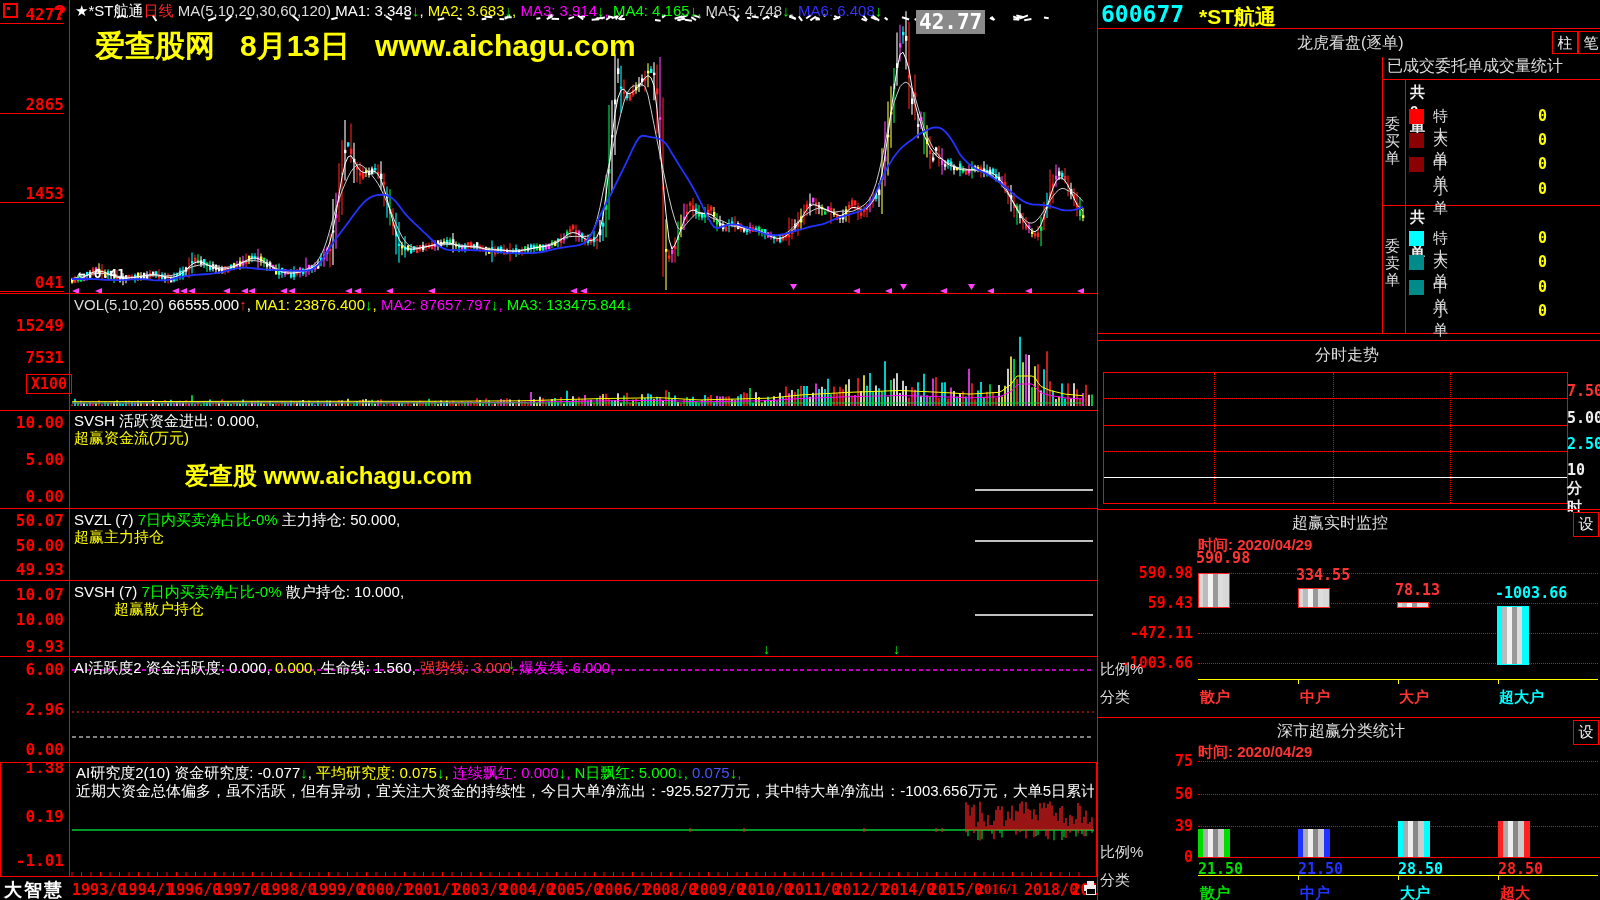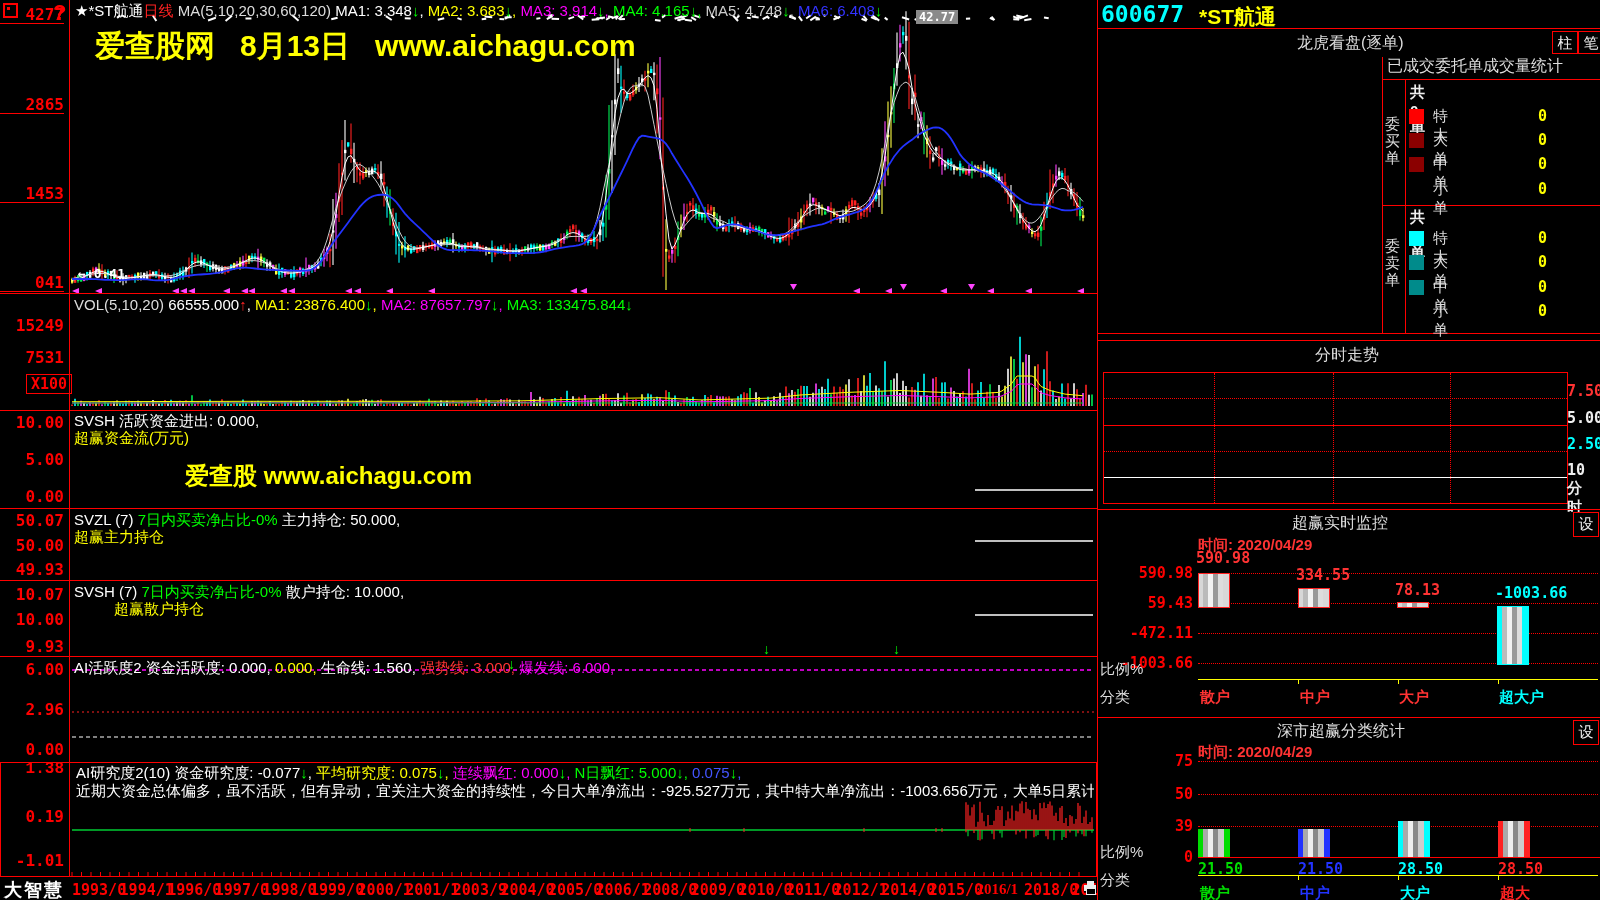--- a/index.html
+++ b/index.html
@@ -1432,21 +1432,21 @@
   <div class="abs seg-line" style="left:74px;top:528px;color:#ffff00;">超赢主力持仓</div>
   <div id="hdr-svsh" class="abs seg-line" style="left:74px;top:583px;"><span style="color: rgb(255, 255, 255);">SVSH (7) </span><span style="color: rgb(0, 255, 0);">7日内买卖净占比-0% </span><span style="color: rgb(255, 255, 255);">散户持仓: 10.000,</span></div>
   <div class="abs seg-line" style="left:74px;top:600px;color:#ffff00;margin-left:40px;">超赢散户持仓</div>
   <div id="hdr-aihyd" class="abs seg-line" style="left:74px;top:659px;"><span style="color: rgb(255, 255, 255);">AI活跃度2 资金活跃度: 0.000, </span><span style="color: rgb(255, 255, 0);">0.000, </span><span style="color: rgb(255, 255, 255);">生命线: 1.560, </span><span style="color: rgb(255, 51, 51);">强势线: 3.000, </span><span style="color: rgb(255, 0, 255);">爆发线: 6.000,</span></div>
   <div id="hdr-aiyjd" class="abs seg-line" style="left:76px;top:764px;"><span style="color: rgb(255, 255, 255);">AI研究度2(10) 资金研究度: -0.077</span><span style="color: rgb(0, 255, 0);">↓</span><span style="color: rgb(255, 255, 255);">, </span><span style="color: rgb(255, 255, 0);">平均研究度: 0.075</span><span style="color: rgb(0, 255, 0);">↓</span><span style="color: rgb(255, 255, 0);">, </span><span style="color: rgb(255, 0, 255);">连续飘红: 0.000</span><span style="color: rgb(0, 255, 0);">↓</span><span style="color: rgb(255, 0, 255);">, </span><span style="color: rgb(0, 255, 0);">N日飘红: 5.000</span><span style="color: rgb(0, 255, 0);">↓</span><span style="color: rgb(0, 255, 0);">, </span><span style="color: rgb(68, 85, 255);">0.075</span><span style="color: rgb(0, 255, 0);">↓</span><span style="color: rgb(68, 85, 255);">,</span></div>
   <div class="abs seg-line" style="left:76px;top:782px;width:1018px;overflow:hidden;color:#fff;">近期大资金总体偏多，虽不活跃，但有异动，宜关注大资金的持续性，今日大单净流出：-925.527万元，其中特大单净流出：-1003.656万元，大单5日累计</div>
 
   <div class="abs" style="left:95px;top:26px;color:#ffff00;font-size:30px;font-weight:bold;white-space:pre;">爱查股网   8月13日   www.aichagu.com</div>
   <div class="abs" style="left:185px;top:460px;color:#ffff00;font-size:24px;font-weight:bold;">爱查股 www.aichagu.com</div>
 
-  <div class="abs mono" style="left:916px;top:10px;background:#8a8a8a;color:#fff;font-size:12px;font-weight:bold;padding:0 3px;">42.77</div>
+  <div class="abs mono" style="left:916px;top:10px;background:#8a8a8a;color:#fff;font-size:21px;font-weight:bold;padding:0 3px;">42.77</div>
   <div class="abs mono" style="left:78px;top:266px;color:#fff;font-size:13px;font-weight:bold;">← 0.41</div>
 
   <div id="date-row" class="abs" style="left:0;top:0;">
       <div class="abs date-label" style="left: 72px; top: 881px;">1993/0</div>
       <div class="abs date-label" style="left: 119.6px; top: 881px;">1994/1</div>
       <div class="abs date-label" style="left: 167.2px; top: 881px;">1996/0</div>
       <div class="abs date-label" style="left: 214.8px; top: 881px;">1997/0</div>
       <div class="abs date-label" style="left: 262.4px; top: 881px;">1998/0</div>
       <div class="abs date-label" style="left: 310px; top: 881px;">1999/0</div>
       <div class="abs date-label" style="left: 357.6px; top: 881px;">2000/1</div>

